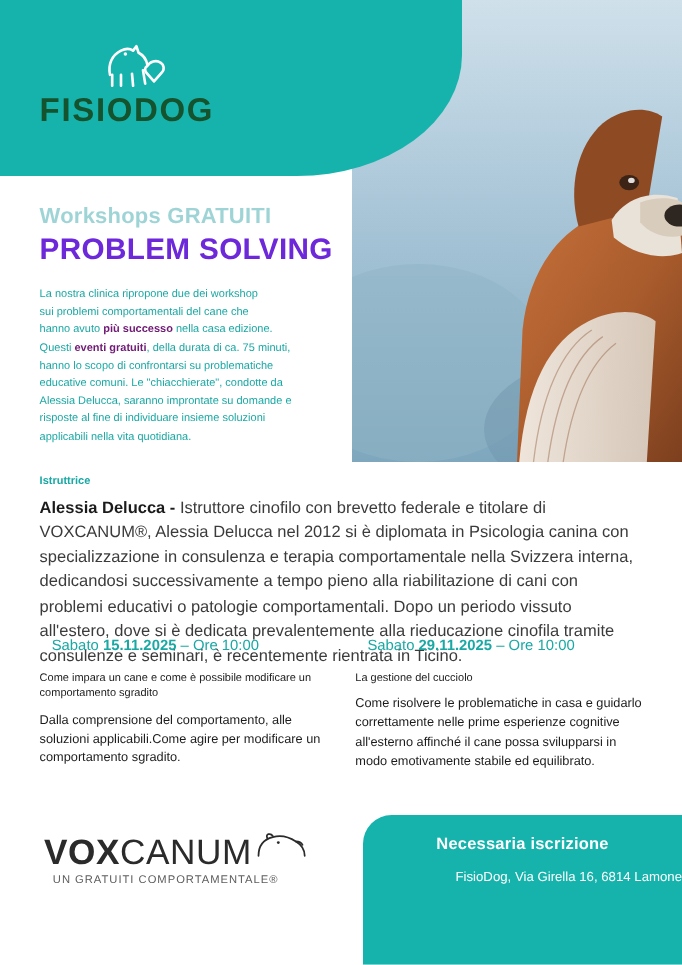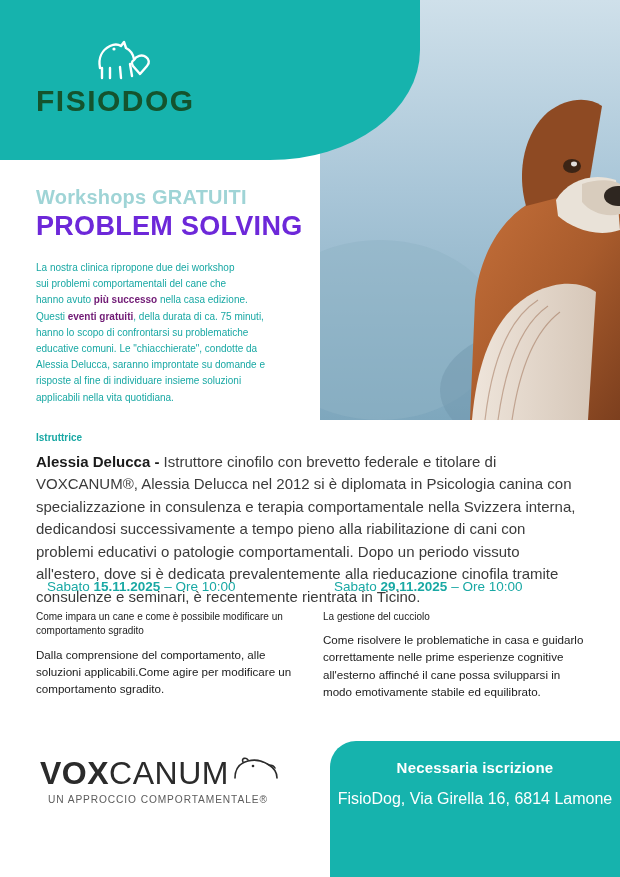--- a/index.html
+++ b/index.html
@@ -177,21 +177,22 @@
     letter-spacing: 0.2px;
   }
   .cta-line {
     margin-top: 16px;
     font-size: 11.8px;
     line-height: 1.6;
   }
   .cta-line b { font-weight: bold; }
   .cta-addr {
     margin-top: 14px;
-    font-size: 16px;
+    font-size: 12px;
+    text-align: right;
   }
 
   
 </style>
 </head>
 <body>
 
 <div class="page">
 
   <div class="photo">
@@ -300,21 +301,21 @@
         <svg width="46" height="26" viewBox="0 0 46 26" xmlns="http://www.w3.org/2000/svg" aria-hidden="true">
           <g fill="none" stroke="#2b2b2b" stroke-width="1.6" stroke-linecap="round" stroke-linejoin="round">
             <path d="M2 22 C2 13 7 7 15 5 C22 3 30 5 36 9 C41 12 44 16 44 22"></path>
             <path d="M10 6 C8 2 13 1 15 4"></path>
             <circle cx="20" cy="10" r="1.3" fill="#2b2b2b" stroke="none"></circle>
             <path d="M36 9 C39 9 41 10 42 12"></path>
           </g>
         </svg>
       </div>
     </div>
-    <div class="vox-tag">UN APPROCCIO COMPORTAMENTALE®</div>
+    <div class="vox-tag">UN GRATUITI COMPORTAMENTALE®</div>
   </div>
 
   <div class="cta">
     <div class="cta-title">Necessaria iscrizione</div>
     <div class="cta-addr">FisioDog, Via Girella 16, 6814 Lamone</div>
   </div>
 
 </div>
 
 </body></html>

